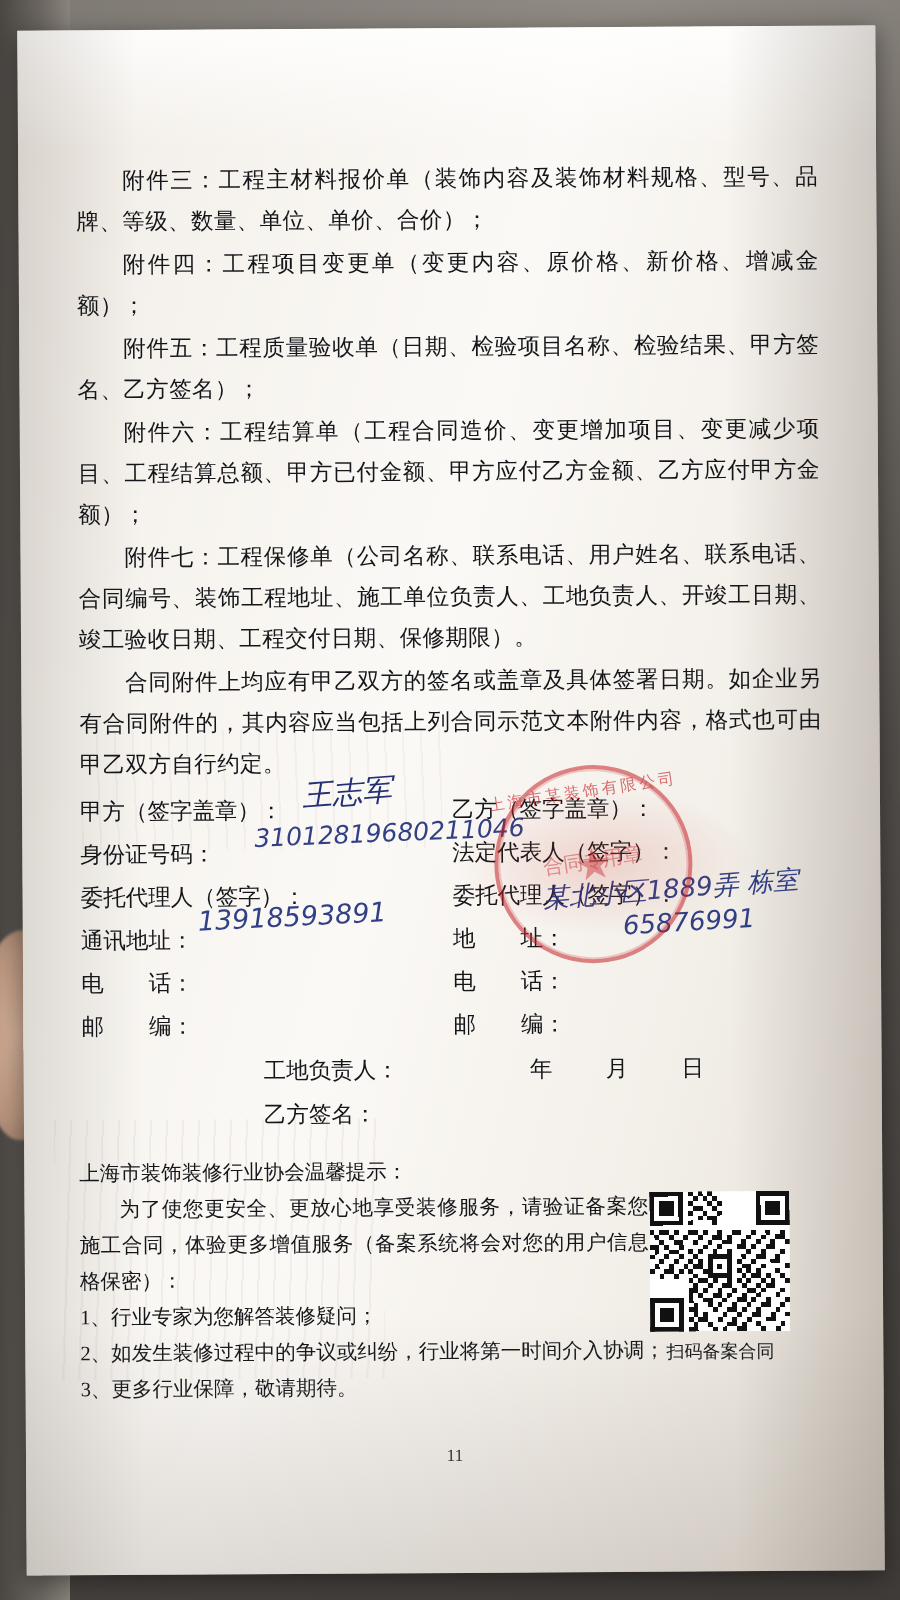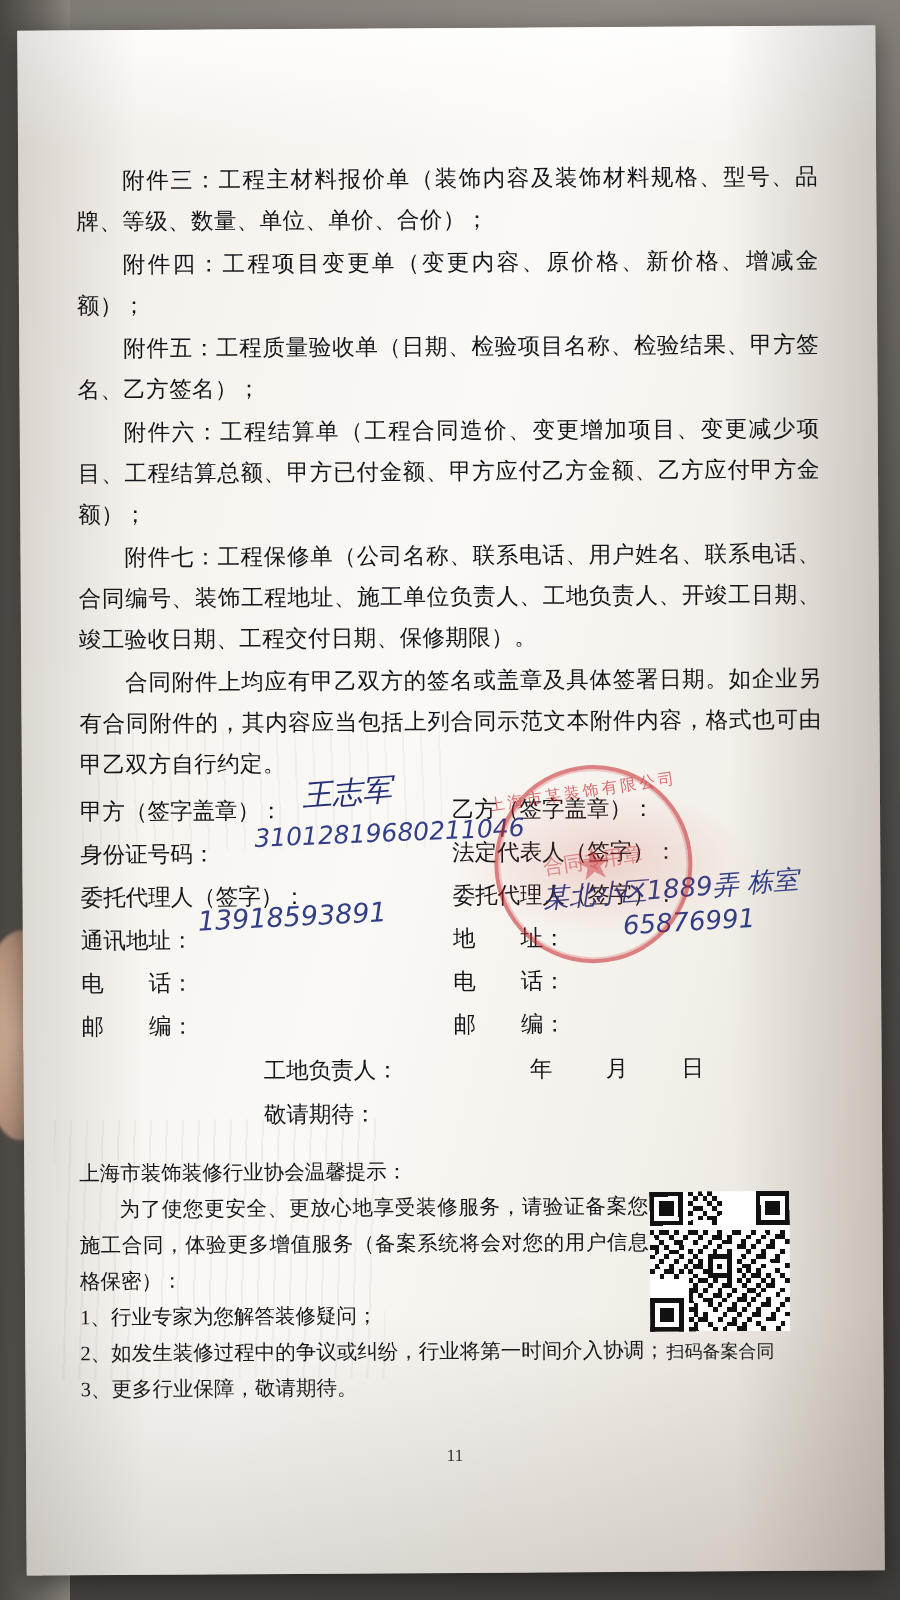--- a/index.html
+++ b/index.html
@@ -213,21 +213,21 @@
       <div>
         <span>工地负责人：</span>
         <span style="display:inline-block;width:120px;"></span>
         <span>年</span>
         <span style="display:inline-block;width:42px;"></span>
         <span>月</span>
         <span style="display:inline-block;width:42px;"></span>
         <span>日</span>
       </div>
       <div>
-        <span>敬请期待：</span>
+        <span>乙方签名：</span>
       </div>
 
     </div>
 
     <div class="tips">
       <div>上海市装饰装修行业协会温馨提示：</div>
       <div class="ti">为了使您更安全、更放心地享受装修服务，请验证备案您的施工合同，体验更多增值服务（备案系统将会对您的用户信息严格保密）：</div>
       <div>1、行业专家为您解答装修疑问；</div>
       <div>2、如发生装修过程中的争议或纠纷，行业将第一时间介入协调；</div>
       <div>3、更多行业保障，敬请期待。</div>

